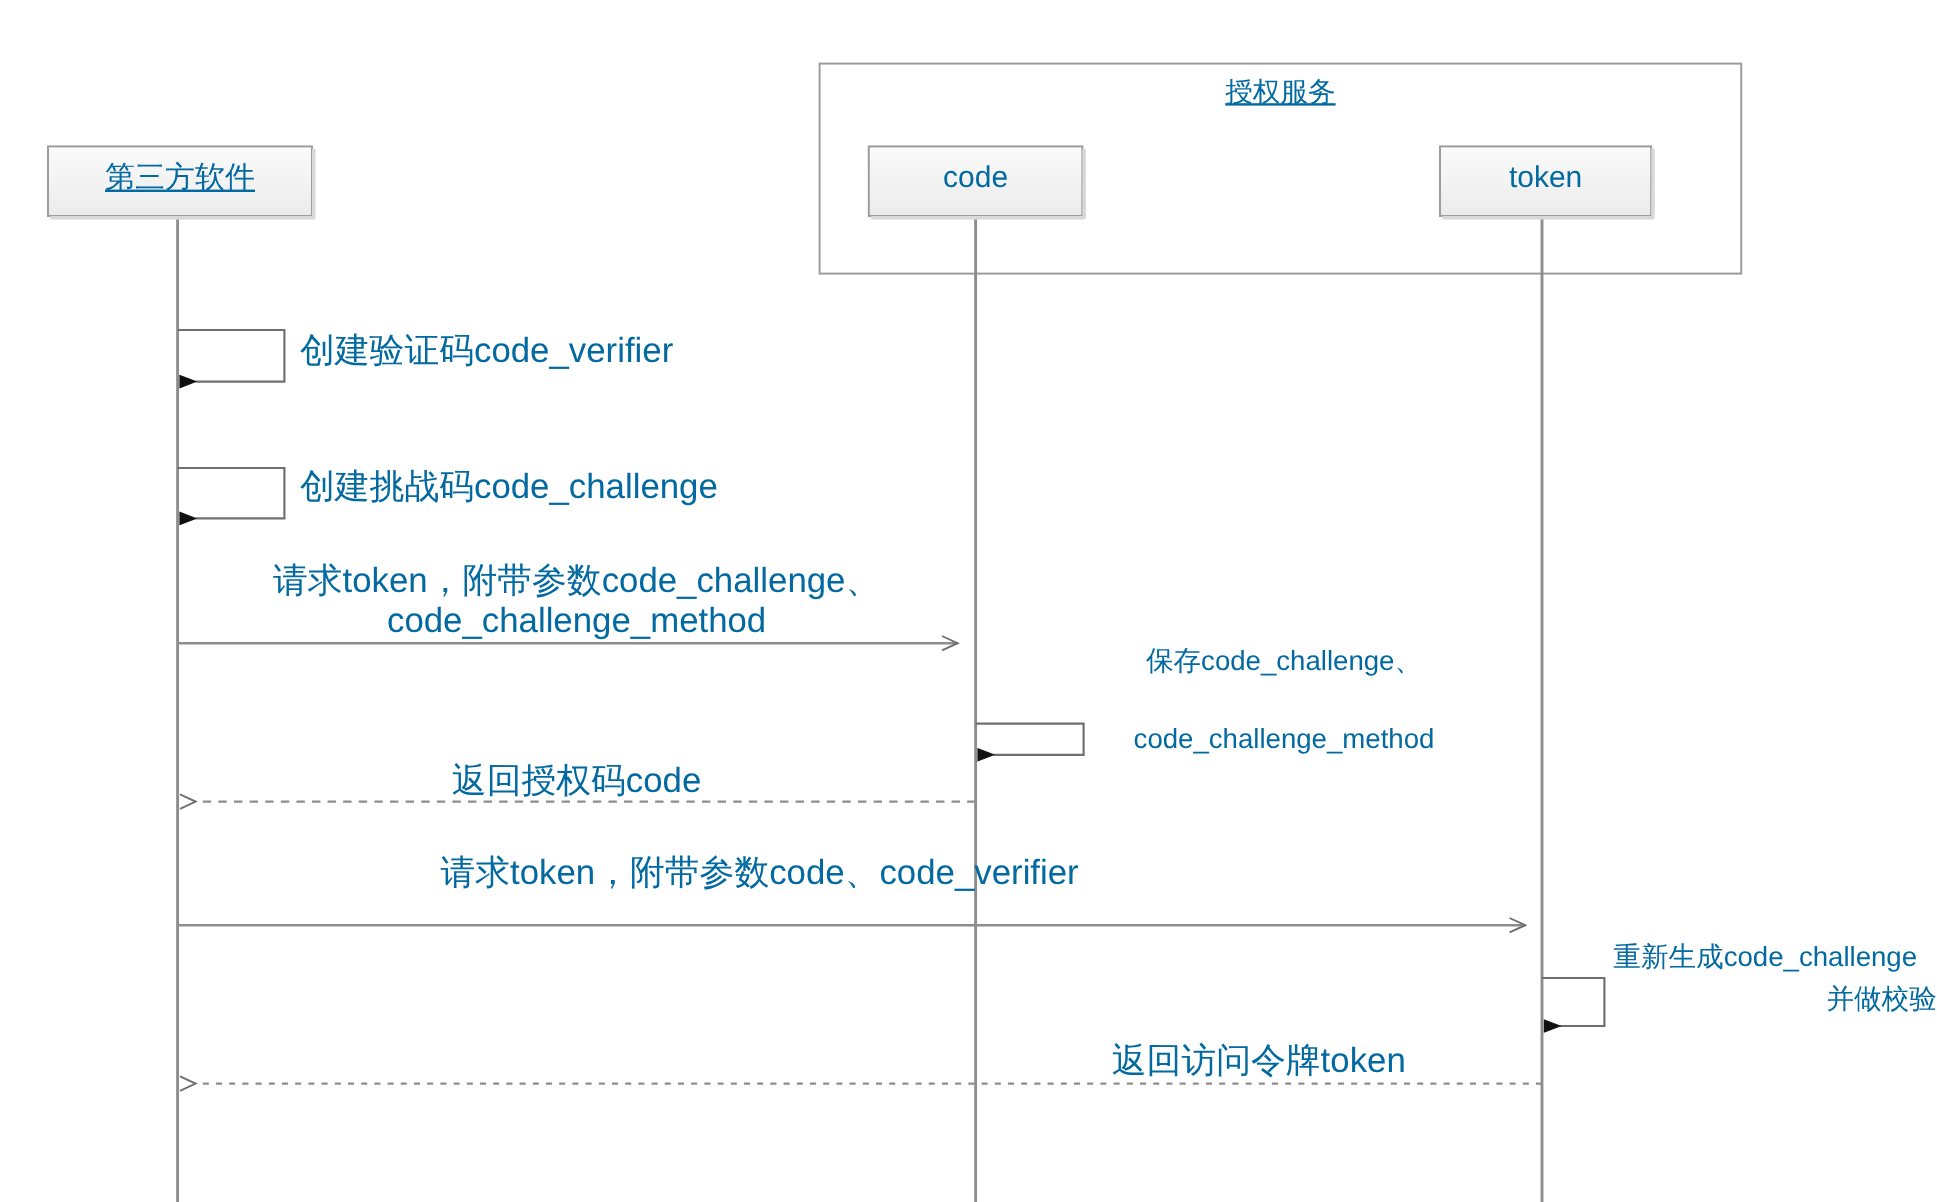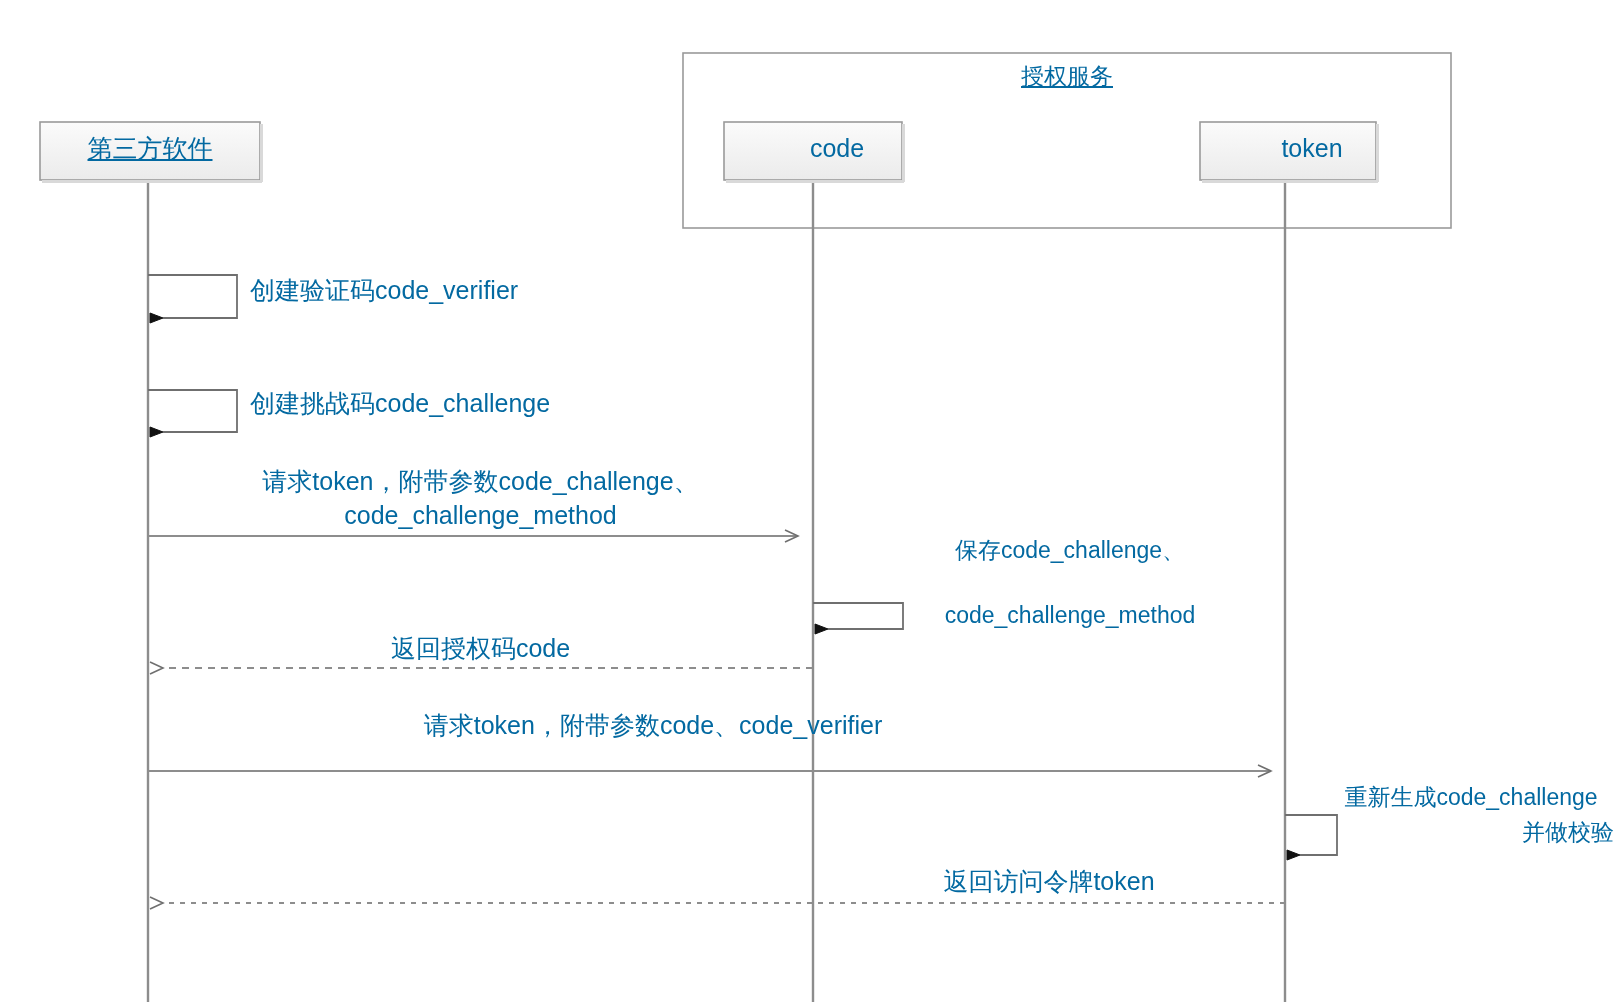--- a/index.html
+++ b/index.html
@@ -32,29 +32,28 @@
     line-height: 1.25;
   }
   .participant-label {
     font-size: 25px;
     text-align: center;
     text-decoration: underline;
   }
   .participant-plain {
     font-size: 25px;
     text-align: center;
-    padding-left: 24px;
   }
   .group-title {
     font-size: 23px;
     text-align: center;
     text-decoration: underline;
   }
   .msg-label {
-    font-size: 25px;
+    font-size: 29px;
     text-align: center;
   }
   .msg-label-right {
     font-size: 23px;
     text-align: center;
   }
 </style>
 </head>
 <body>
 
@@ -151,21 +150,21 @@
   <div class="lbl msg-label" style="left:148px; top:466px; width:665px;">请求token，附带参数code_challenge、</div>
 
   <div class="lbl msg-label" style="left:148px; top:500px; width:665px;">code_challenge_method</div>
 
   <div class="lbl msg-label-right" style="left:905px; top:536px; width:330px; text-align:center;">保存code_challenge、</div>
 
   <div class="lbl msg-label-right" style="left:905px; top:601px; width:330px; text-align:center;">code_challenge_method</div>
 
   <div class="lbl msg-label" style="left:148px; top:633px; width:665px;">返回授权码code</div>
 
-  <div class="lbl msg-label" style="left:148px; top:710px; width:970px;padding-left:20px;">请求token，附带参数code、code_verifier</div>
+  <div class="lbl msg-label" style="left:148px; top:710px; width:970px;">请求token，附带参数code、code_verifier</div>
 
   <div class="lbl msg-label-right" style="left:1288px; top:783px; width:366px; text-align:center;">重新生成code_challenge</div>
 
   <div class="lbl msg-label-right" style="left:1288px; top:818px; width:326px; text-align:right; padding-right:140px;">并做校验</div>
 
   <div class="lbl msg-label" style="left:813px; top:866px; width:472px;">返回访问令牌token</div>
 
 </div>
 
 </body></html>

